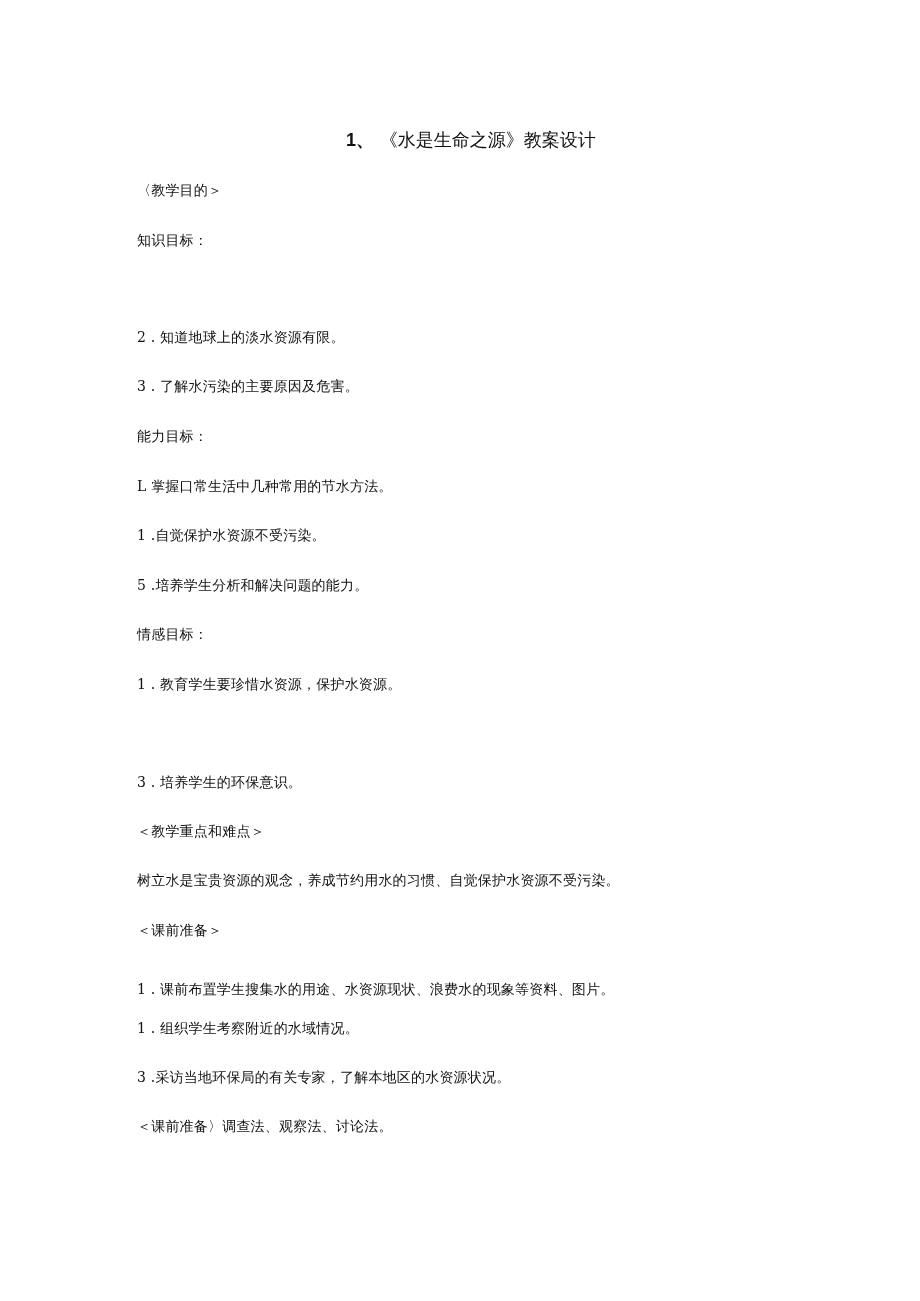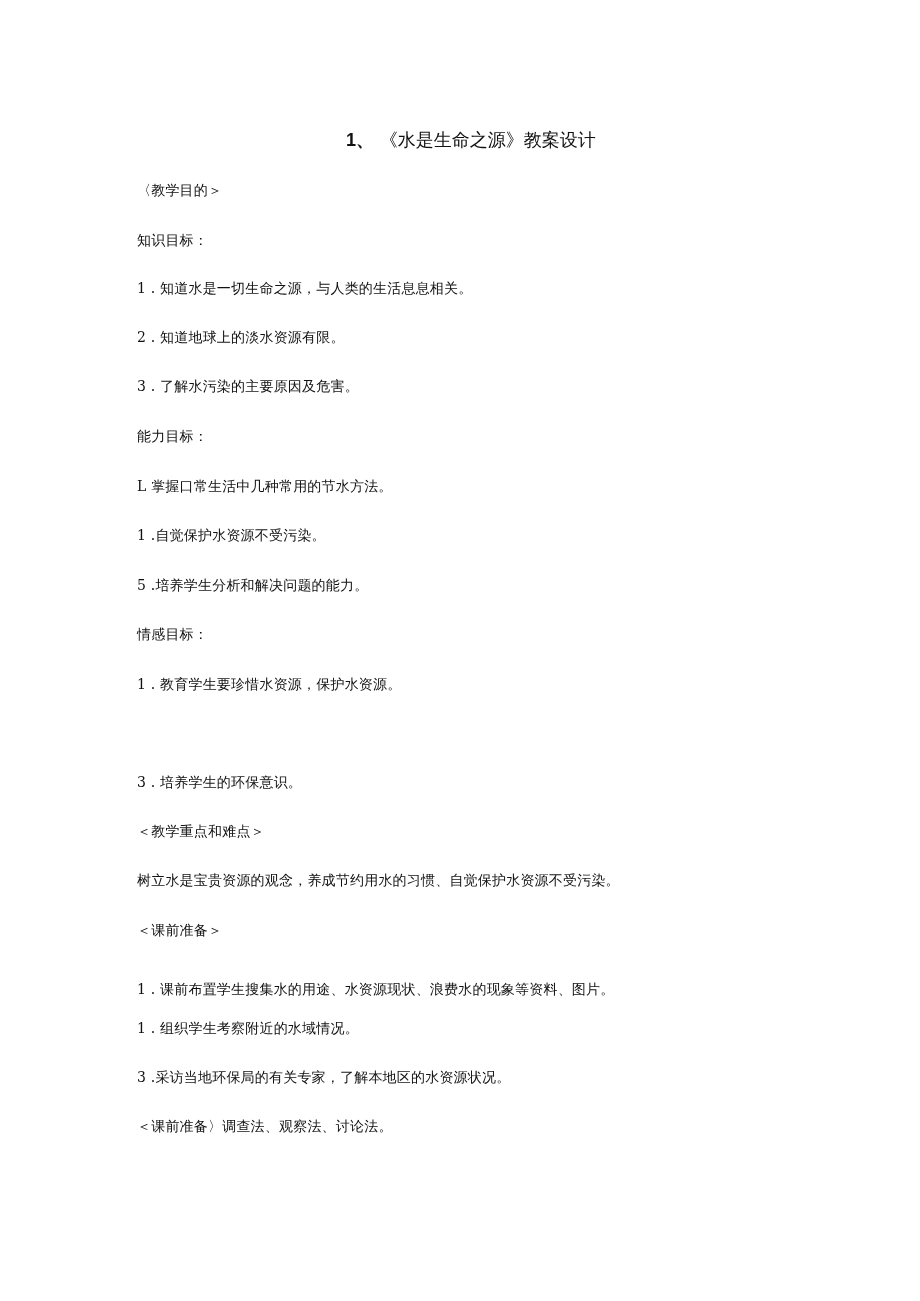--- a/index.html
+++ b/index.html
@@ -14,21 +14,20 @@
 <body>
 
 <div class="page">
   <div class="title">
     <span class="num">1、</span>
     <span>《水是生命之源》教案设计</span>
   </div>
 
   <div class="line" style="top:180px">〈教学目的＞</div>
   <div class="line" style="top:230px">知识目标：</div>
-  <div class="line" style="top:278px">1  . 知道水是一切生命之源，与人类的生活息息相关。</div>
   <div class="line" style="top:327px">2   . 知道地球上的淡水资源有限。</div>
   <div class="line" style="top:376px">3   . 了解水污染的主要原因及危害。</div>
   <div class="line" style="top:426px">能力目标：</div>
   <div class="line" style="top:476px">L 掌握口常生活中几种常用的节水方法。</div>
   <div class="line" style="top:525px">1    .自觉保护水资源不受污染。</div>
   <div class="line" style="top:575px">5    .培养学生分析和解决问题的能力。</div>
   <div class="line" style="top:624px">情感目标：</div>
   <div class="line" style="top:674px">1  . 教育学生要珍惜水资源，保护水资源。</div>
   <div class="line" style="top:772px">3   . 培养学生的环保意识。</div>
   <div class="line" style="top:821px">＜教学重点和难点＞</div>

